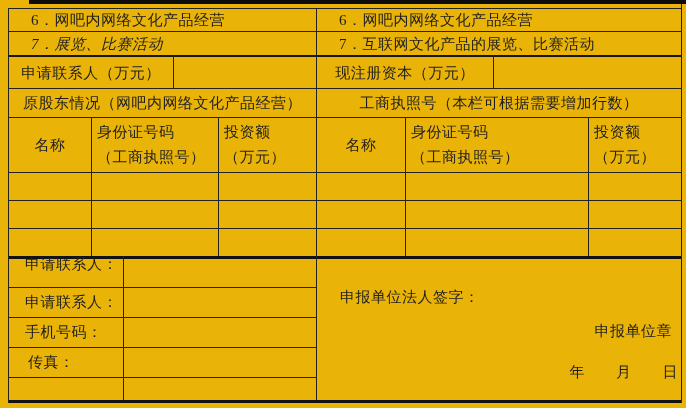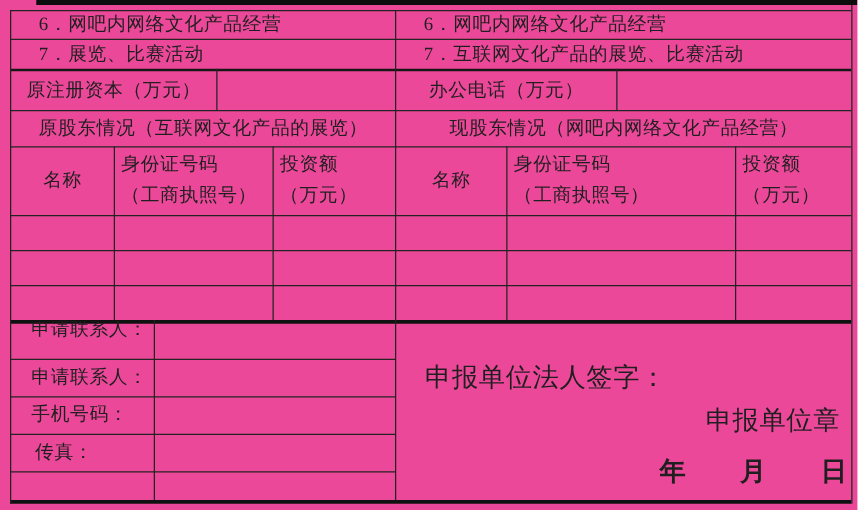--- a/index.html
+++ b/index.html
@@ -1,19 +1,19 @@
 <!DOCTYPE html>
 <html><head>
 <meta charset="utf-8">
 <style>
   html,body{margin:0;padding:0;background:#ffffff;}
   .page{
     position:relative;
     width:686px;height:408px;
-    background:#ec4899;
+    background:#eab308;
     overflow:hidden;
     font-family:"Liberation Serif","DejaVu Serif",serif;
     color:#1f1f1f;
   }
   .hl{position:absolute;height:1px;background:#232323;}
   .vl{position:absolute;width:1px;background:#232323;}
   .thick{height:3px;background:#111;}
   .semi{height:2px;background:#161616;}
   .topbar{position:absolute;left:29px;top:0;width:657px;height:4px;background:#0d0d0d;}
   .cell{
@@ -21,21 +21,21 @@
     font-size:15px;line-height:18px;letter-spacing:0.5px;
     white-space:nowrap;overflow:hidden;
   }
   .c-center{justify-content:center;}
   .c-ind{padding-left:22px;}
   .c-lab{padding-left:16px;}
   .hdr2{
     flex-direction:column;justify-content:center;align-items:flex-start;
     padding-left:5px;line-height:25px;
   }
-  .decl{position:absolute;font-size:21px;}
+  .decl{position:absolute;font-size:15px;}
   .decl span{position:absolute;white-space:nowrap;letter-spacing:0.5px;}
 </style>
 </head>
 <body>
 
 <div class="page">
 
   <div class="topbar"></div>
 
   <div class="hl" style="left:8px;top:8px;width:673px;"></div>
@@ -60,30 +60,30 @@
   <div class="vl" style="left:493px;top:55px;height:33px;"></div>
   <div class="vl" style="left:91px;top:117px;height:139px;"></div>
   <div class="vl" style="left:218px;top:117px;height:139px;"></div>
   <div class="vl" style="left:405px;top:117px;height:139px;"></div>
   <div class="vl" style="left:588px;top:117px;height:139px;"></div>
   <div class="vl" style="left:123px;top:256px;height:144px;"></div>
 
   <div class="cell c-ind" style="left:9px;top:9px;width:307px;height:22px;">6．网吧内网络文化产品经营</div>
   <div class="cell c-ind" style="left:317px;top:9px;width:364px;height:22px;">6．网吧内网络文化产品经营</div>
 
-  <div class="cell c-ind" style="left:9px;top:32px;width:307px;height:23px;">7．展览、比赛活动</div>
+  <div class="cell c-ind" style="left:9px;top:32px;width:307px;height:23px;font-style:italic;">7．展览、比赛活动</div>
   <div class="cell c-ind" style="left:317px;top:32px;width:364px;height:23px;">7．互联网文化产品的展览、比赛活动</div>
 
-  <div class="cell c-center" style="left:9px;top:57px;width:164px;height:31px;">原注册资本（万元）</div>
+  <div class="cell c-center" style="left:9px;top:57px;width:164px;height:31px;">申请联系人（万元）</div>
   <div class="cell" style="left:174px;top:57px;width:142px;height:31px;"></div>
-  <div class="cell c-center" style="left:317px;top:57px;width:176px;height:31px;">办公电话（万元）</div>
+  <div class="cell c-center" style="left:317px;top:57px;width:176px;height:31px;">现注册资本（万元）</div>
   <div class="cell" style="left:494px;top:57px;width:187px;height:31px;"></div>
 
-  <div class="cell c-center" style="left:9px;top:89px;width:307px;height:28px;">原股东情况（互联网文化产品的展览）</div>
-  <div class="cell c-center" style="left:317px;top:89px;width:364px;height:28px;">现股东情况（网吧内网络文化产品经营）</div>
+  <div class="cell c-center" style="left:9px;top:89px;width:307px;height:28px;">原股东情况（网吧内网络文化产品经营）</div>
+  <div class="cell c-center" style="left:317px;top:89px;width:364px;height:28px;">工商执照号（本栏可根据需要增加行数）</div>
 
   <div class="cell c-center" style="left:9px;top:118px;width:82px;height:54px;">名称</div>
   <div class="cell hdr2" style="left:92px;top:118px;width:126px;height:54px;">
     <span>身份证号码</span>
     <span>（工商执照号）</span>
   </div>
   <div class="cell hdr2" style="left:219px;top:118px;width:97px;height:54px;">
     <span>投资额</span>
     <span>（万元）</span>
   </div>
@@ -111,16 +111,16 @@
   <div class="cell" style="left:124px;top:288px;width:192px;height:28px;"></div>
   <div class="cell c-lab" style="left:9px;top:318px;width:114px;height:28px;">手机号码：</div>
   <div class="cell" style="left:124px;top:318px;width:192px;height:28px;"></div>
   <div class="cell c-lab" style="left:12px;top:348px;width:114px;height:28px;">传真：</div>
   <div class="cell" style="left:124px;top:348px;width:192px;height:28px;"></div>
   <div class="cell" style="left:124px;top:378px;width:192px;height:22px;"></div>
 
   <div class="decl" style="left:317px;top:257px;width:364px;height:143px;">
     <span style="left:23px;top:31px;">申报单位法人签字：</span>
     <span style="right:9px;top:65px;">申报单位章</span>
-    <span style="right:3px;top:106px;font-weight:bold;">年　　月　　日</span>
+    <span style="right:3px;top:106px;">年　　月　　日</span>
   </div>
 
 </div>
 
 </body></html>

